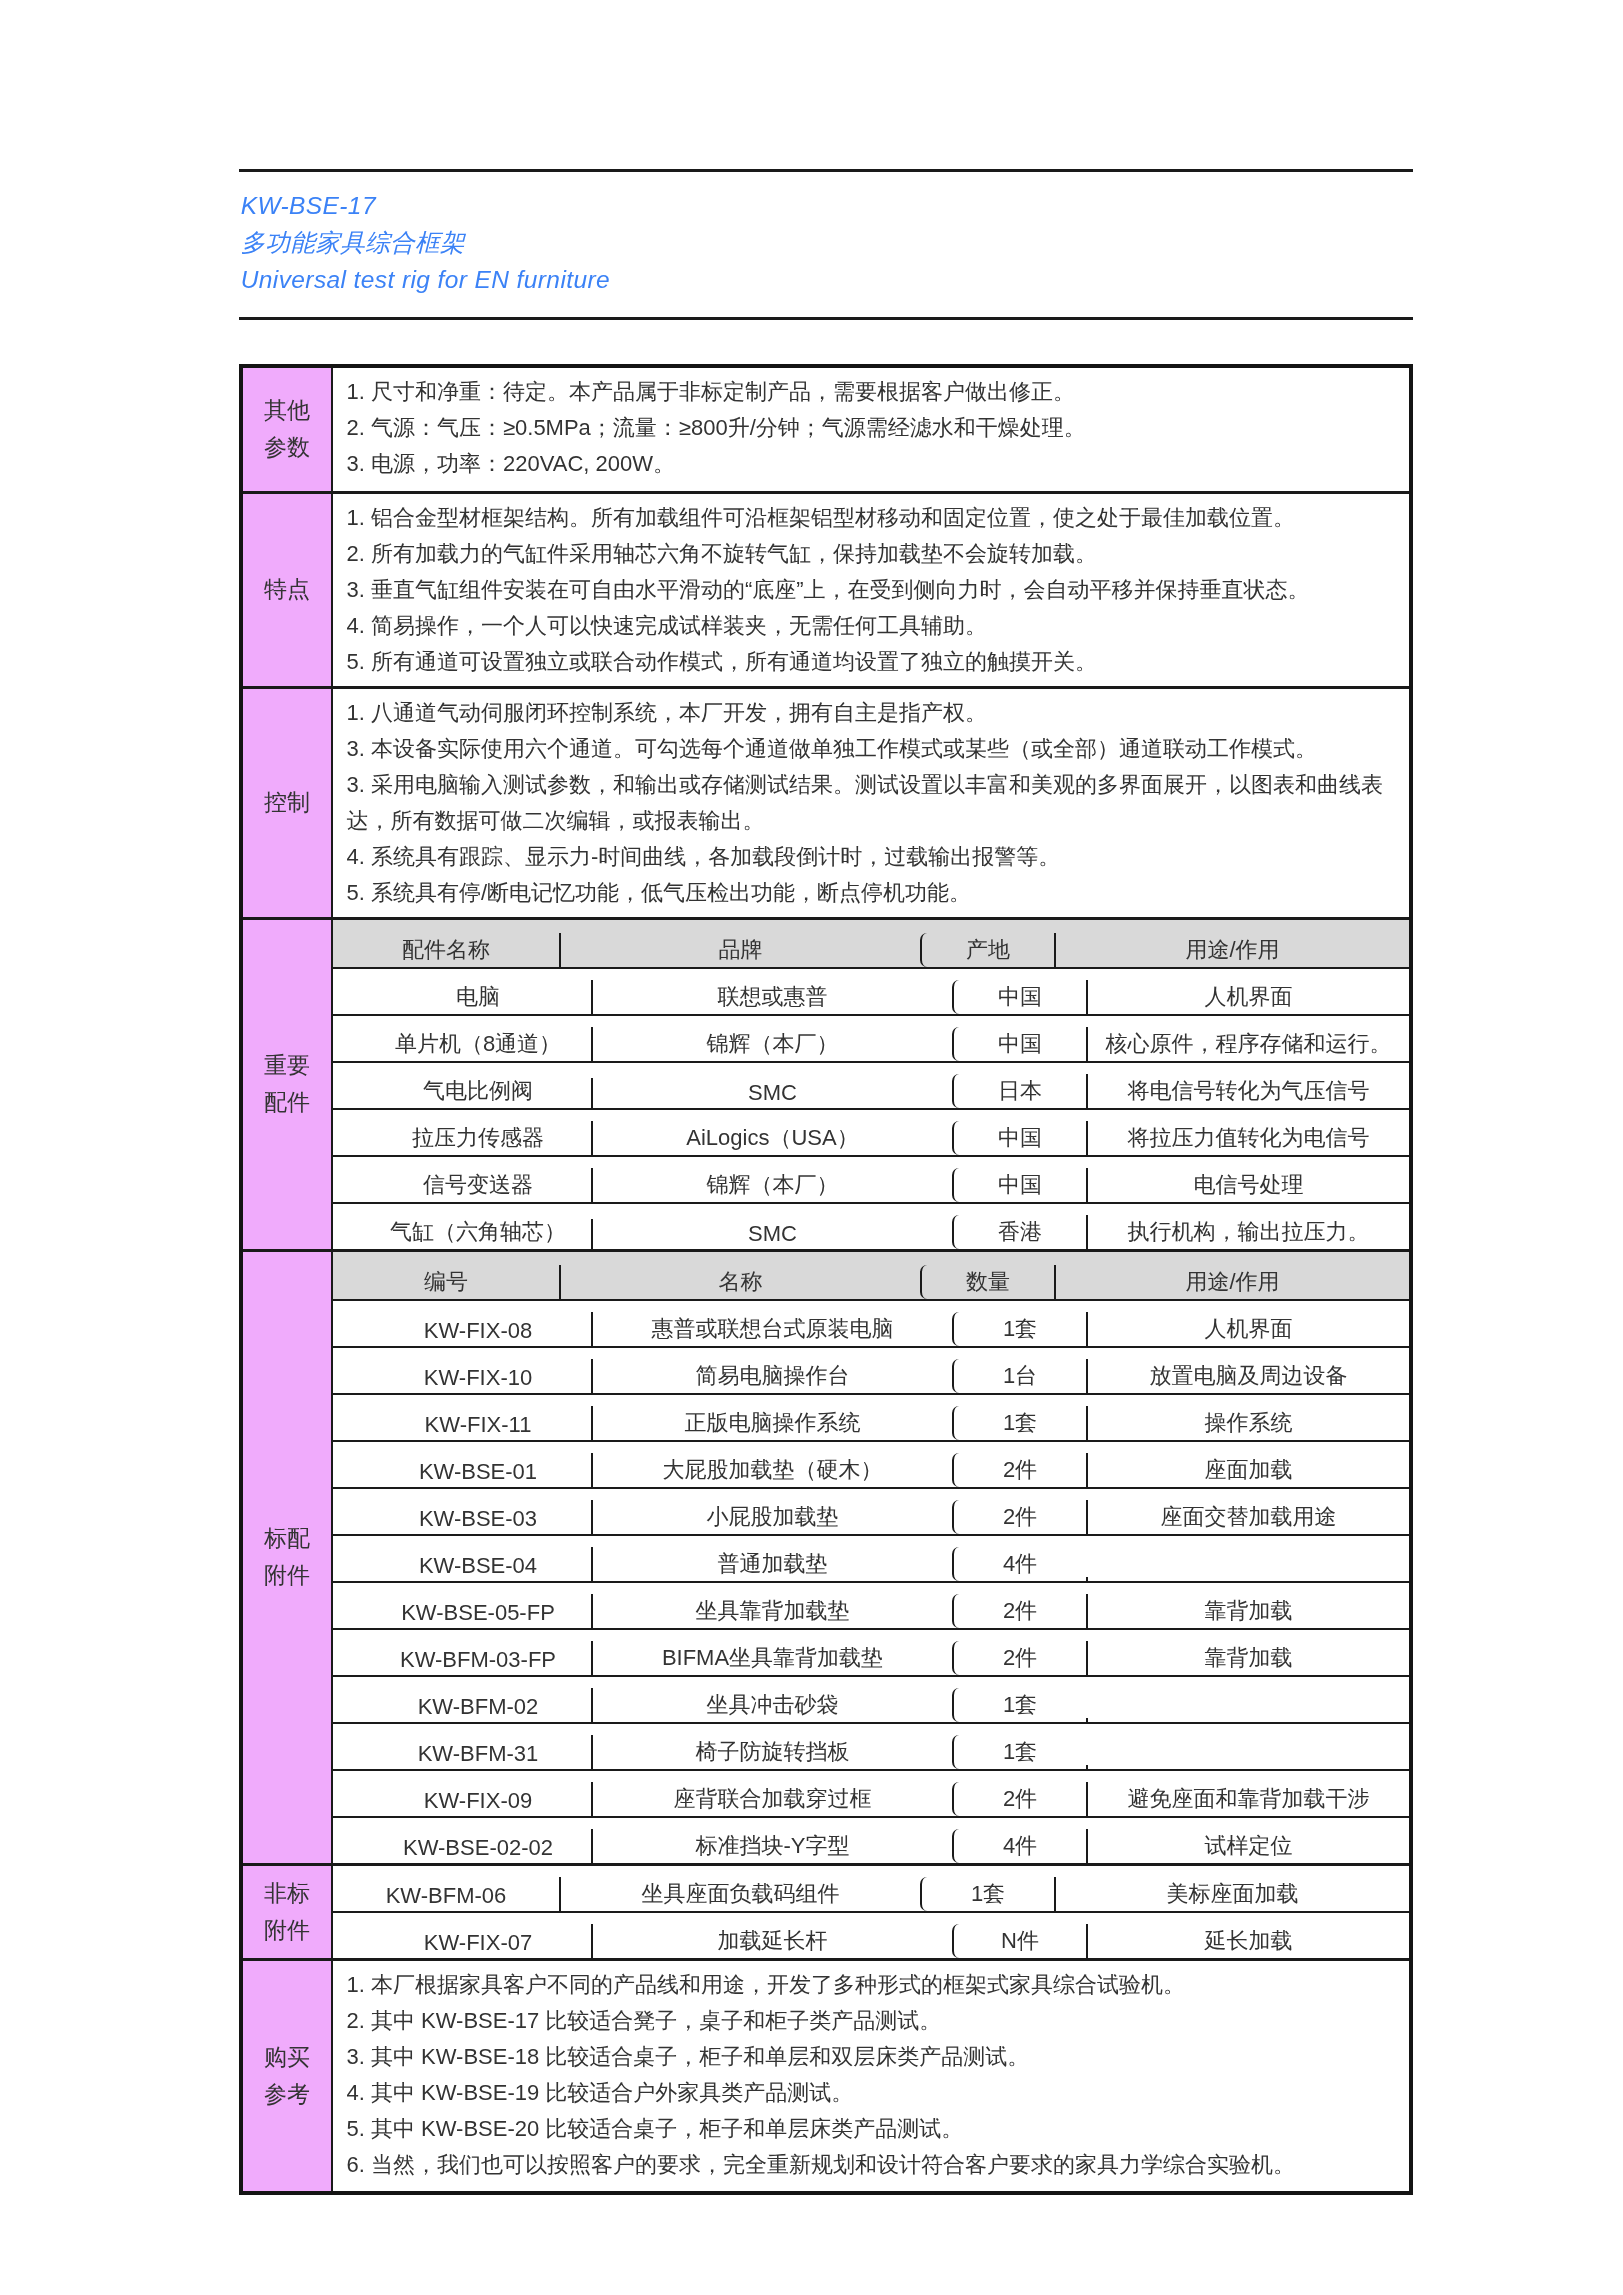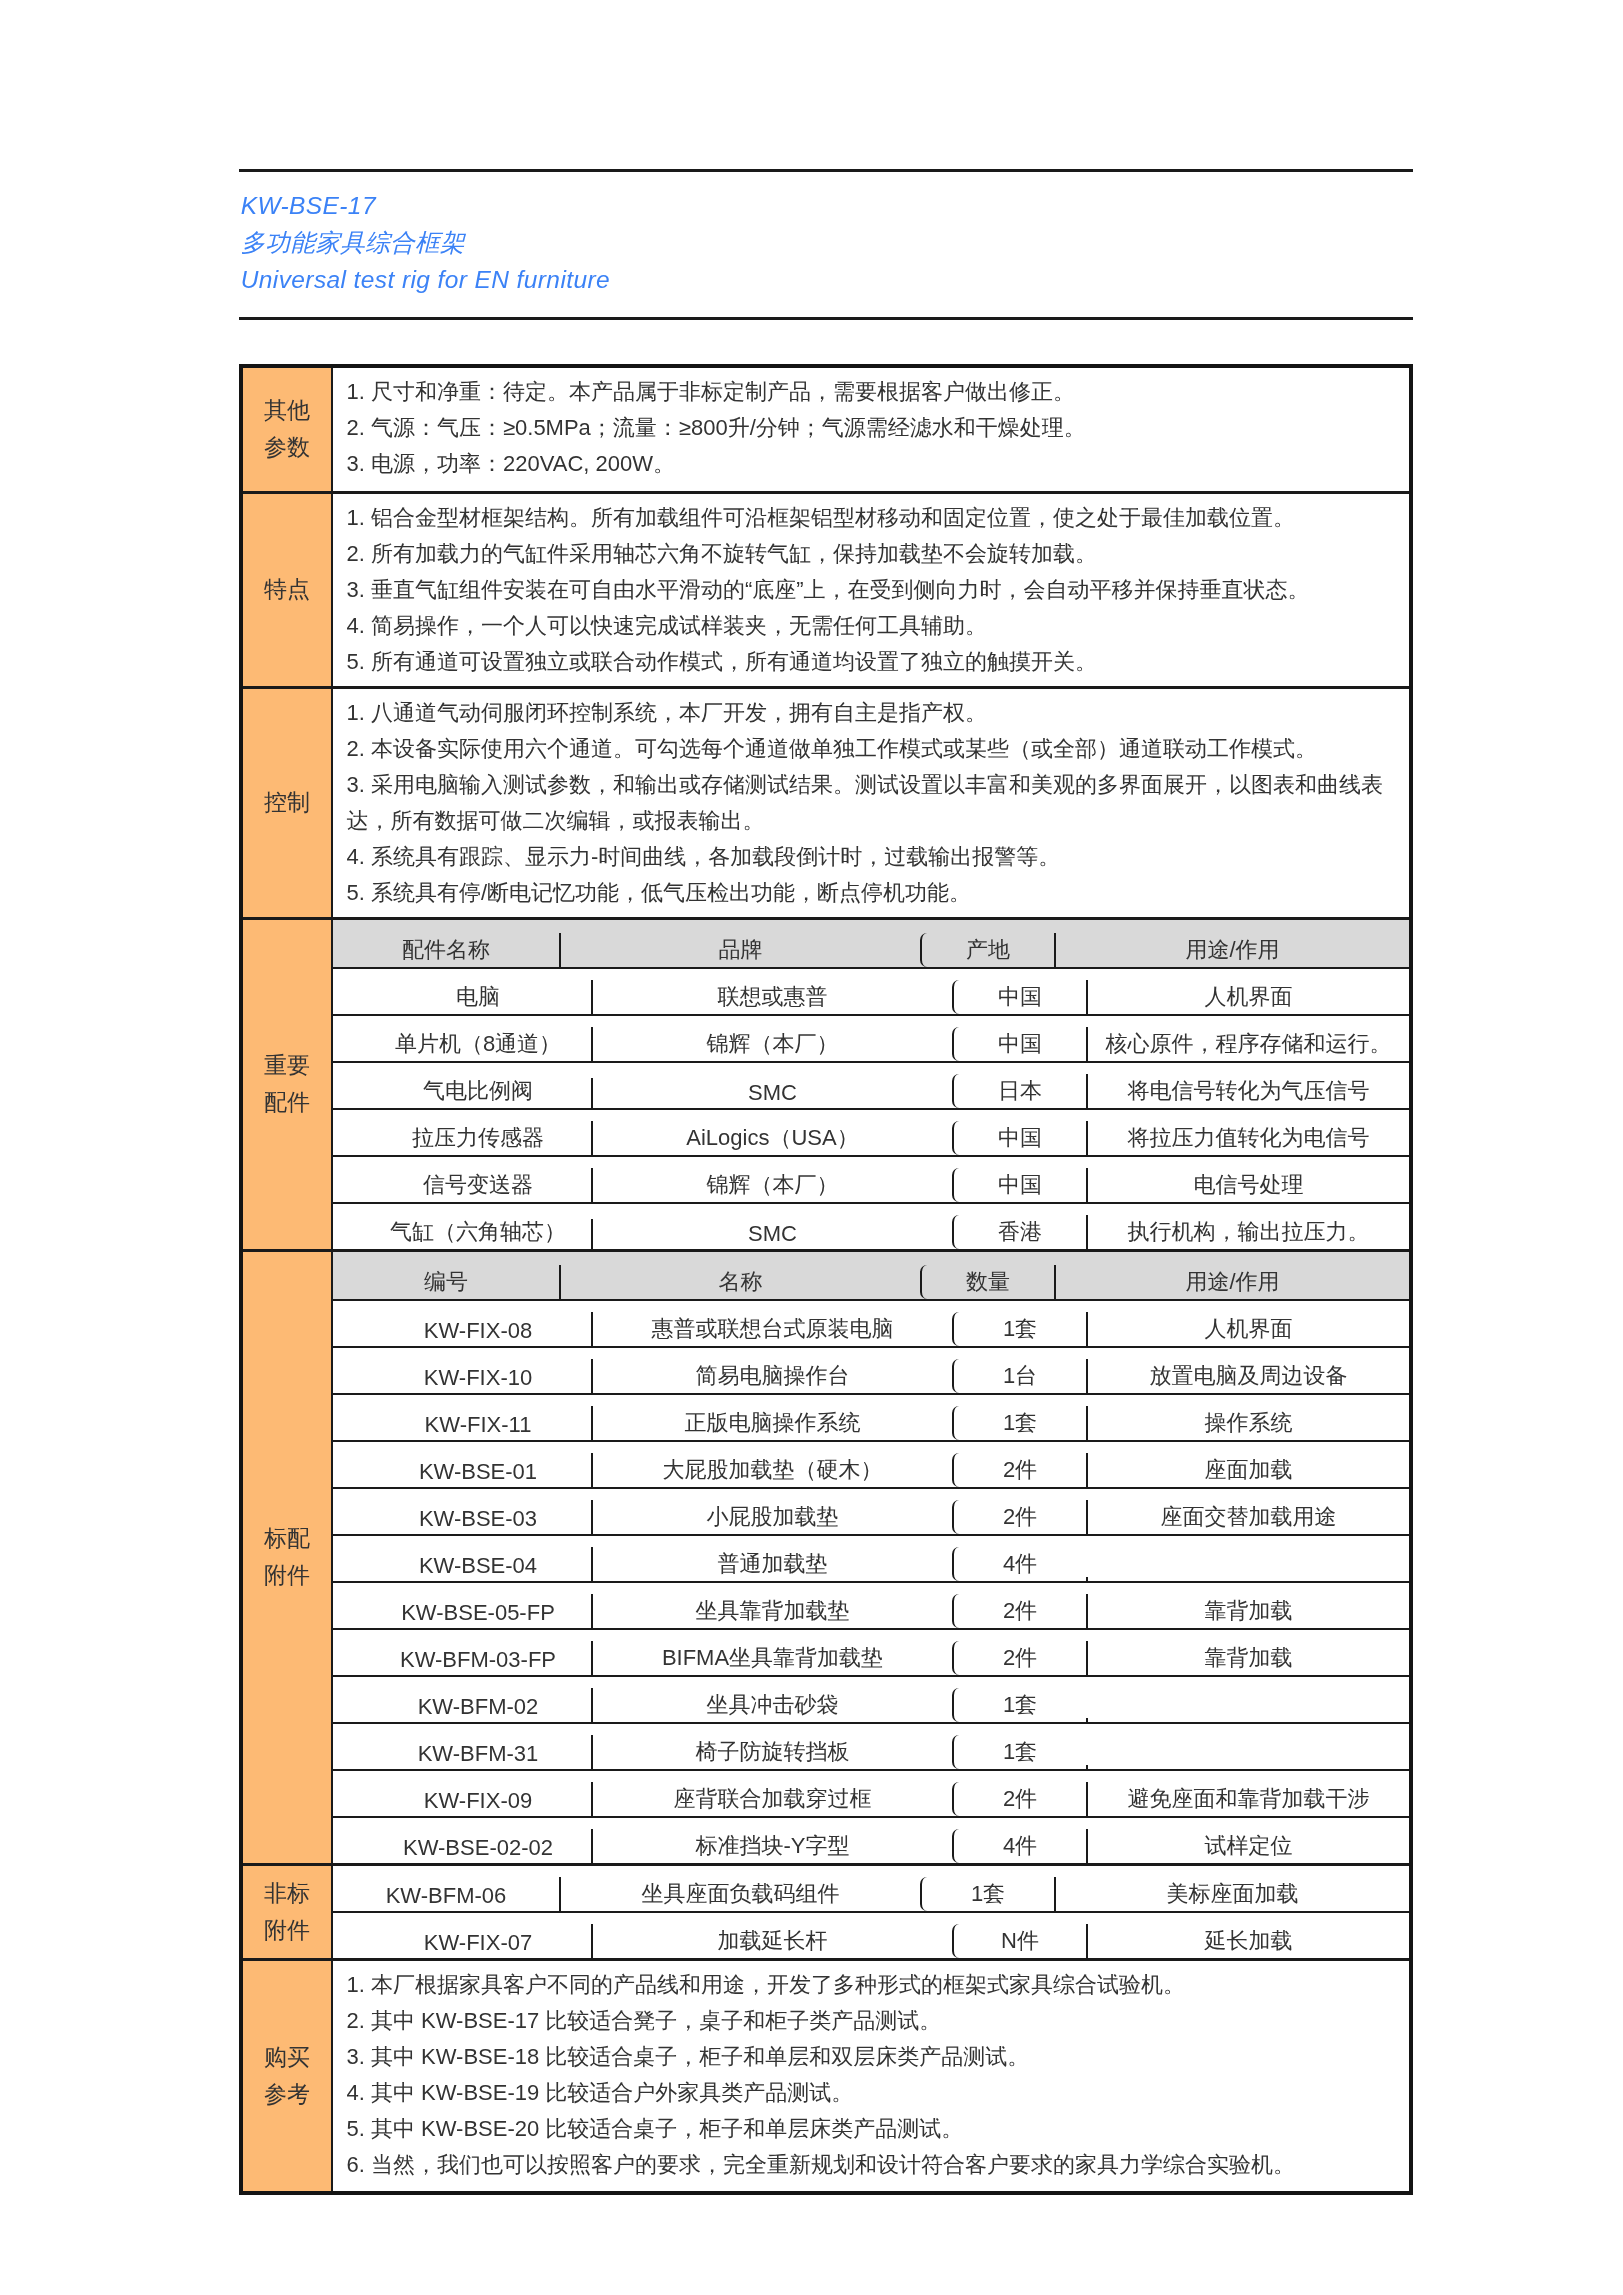--- a/index.html
+++ b/index.html
@@ -15,21 +15,21 @@
     border-top:3.4px solid #1a1a1a;border-bottom:3.4px solid #1a1a1a;
     padding:15px 1.7px 18.6px 1.7px;
   }
   .doc-header .h-line{font-size:24.5px;line-height:37px;font-weight:400;color:#3b82f6;letter-spacing:0.4px;font-style:italic;}
 
   
   .spec-table{margin-top:44px;border:4.2px solid #141414;}
   .sec{display:flex;align-items:stretch;}
   .sec + .sec{border-top:3.4px solid #1a1a1a;}
   .side{
-    flex:0 0 88px;background:#fdba74;border-right:2.5px solid #1a1a1a;
+    flex:0 0 88px;background:#f0abfc;border-right:2.5px solid #1a1a1a;
     display:flex;align-items:center;justify-content:center;
   }
   .side span{display:block;width:51px;text-align:center;font-size:23px;line-height:37px;color:#333;}
   .sec-body{flex:1;min-width:0;}
 
   
   .text-body{padding:6px 0 6px 13.5px;}
   .text-body p{margin:0;font-size:22px;line-height:36px;color:#333;padding-right:17px;}
 
   
@@ -84,21 +84,21 @@
         <p>5. 所有通道可设置独立或联合动作模式，所有通道均设置了独立的触摸开关。</p>
       </div>
     </section>
 
     <section class="sec" style="min-height:218px">
       <div class="side">
         <span>控制</span>
       </div>
       <div class="sec-body text-body">
         <p>1. 八通道气动伺服闭环控制系统，本厂开发，拥有自主是指产权。</p>
-        <p>2. 本设备实际使用六个通道。可勾选每个通道做单独工作模式或某些（或全部）通道联动工作模式。</p>
+        <p>3. 本设备实际使用六个通道。可勾选每个通道做单独工作模式或某些（或全部）通道联动工作模式。</p>
         <p>3. 采用电脑输入测试参数，和输出或存储测试结果。测试设置以丰富和美观的多界面展开，以图表和曲线表达，所有数据可做二次编辑，或报表输出。</p>
         <p>4. 系统具有跟踪、显示力-时间曲线，各加载段倒计时，过载输出报警等。</p>
         <p>5. 系统具有停/断电记忆功能，低气压检出功能，断点停机功能。</p>
       </div>
     </section>
 
     <section class="sec">
       <div class="side">
         <span>重要配件</span>
       </div>

